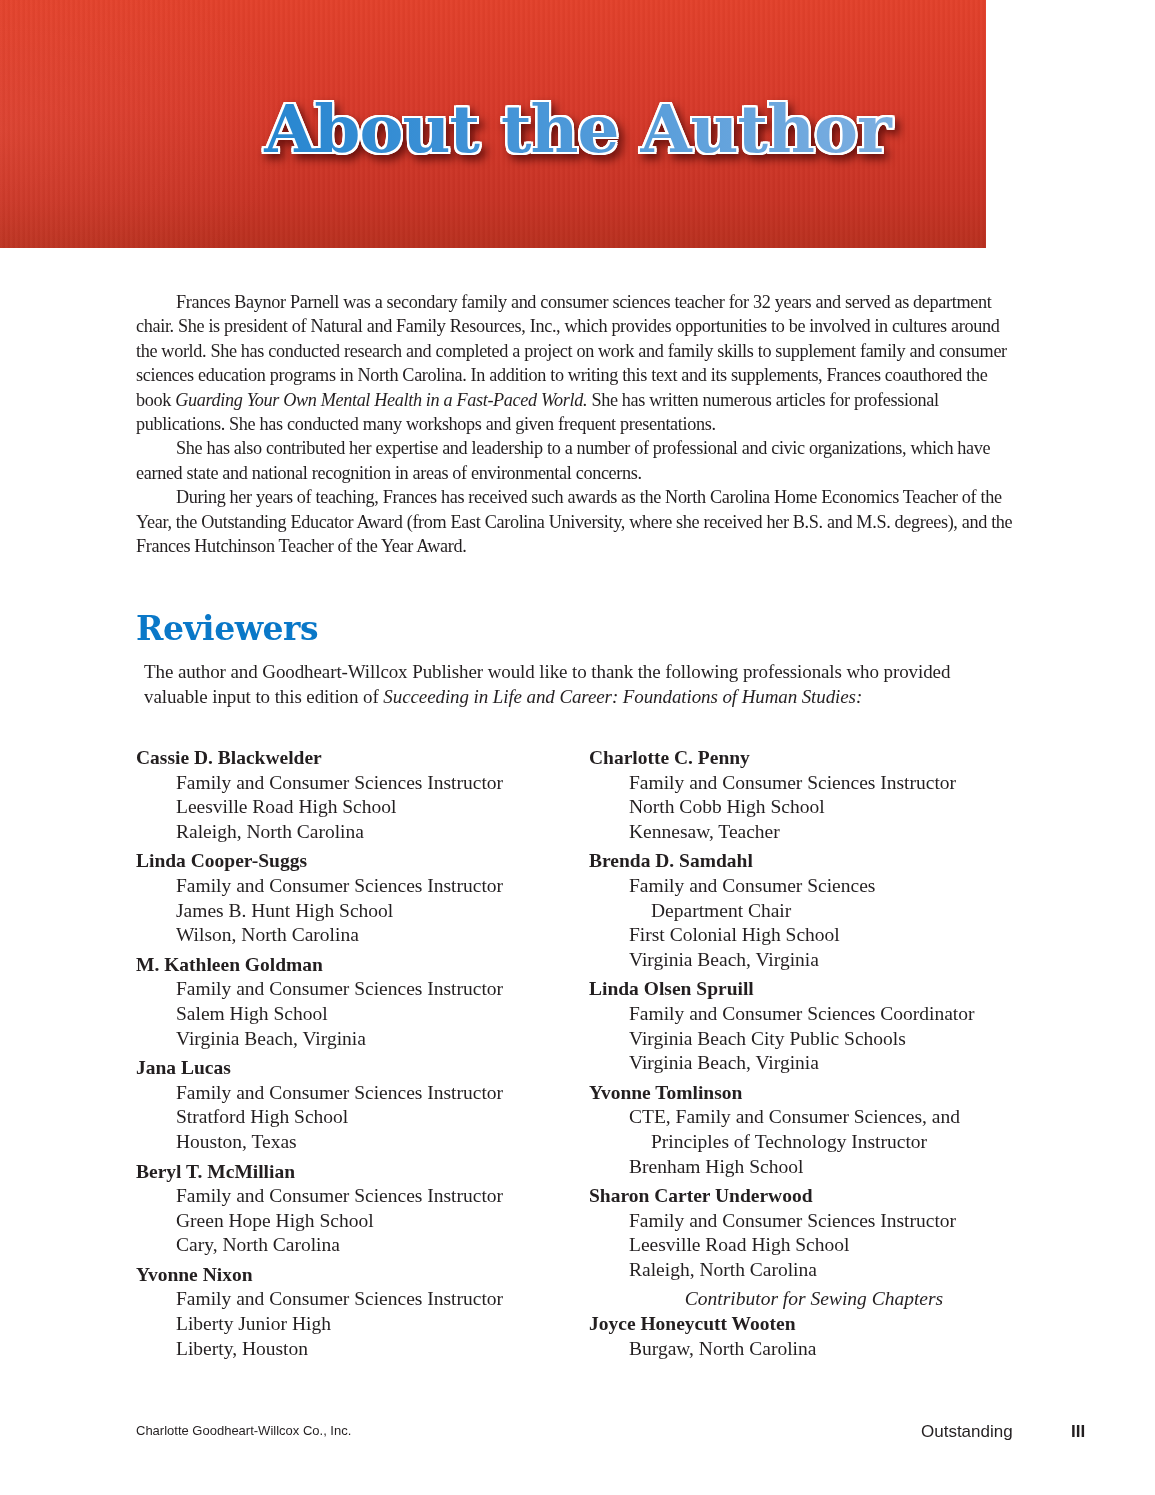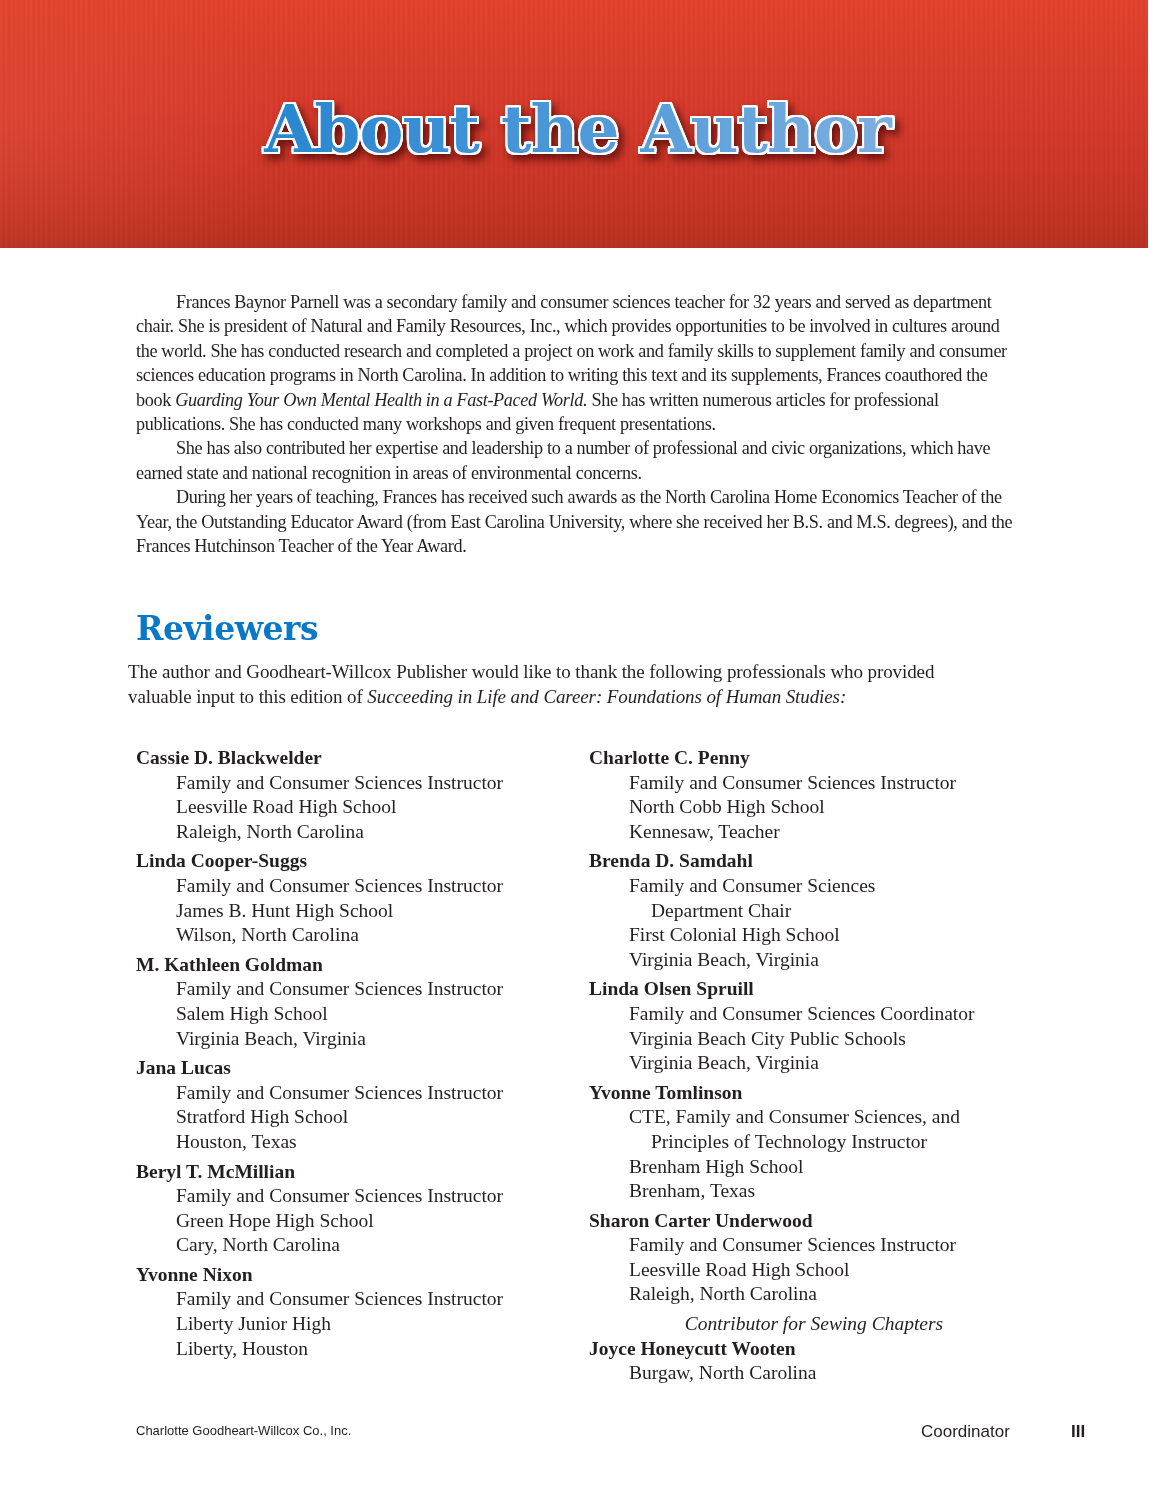--- a/index.html
+++ b/index.html
@@ -1,37 +1,37 @@
 <!DOCTYPE html>
 <html><head>
 <meta charset="utf-8">
 <style>
   html, body { margin:0; padding:0; }
   body { width:1155px; height:1495px; background:#ffffff; position:relative; overflow:hidden; font-family:"Liberation Serif", serif; color:#231f20; }
-  .banner { position:absolute; left:0; top:0; width:1148px; height:248px;
+  .banner { position:absolute; left:0; top:0; width:986px; height:248px;
     background:
       radial-gradient(ellipse 420px 260px at 0px 130px, rgba(255,120,90,0.18), rgba(0,0,0,0) 70%),
       linear-gradient(180deg, #e2412b 0%, #d6392a 45%, #c73325 80%, #b8301f 100%);
   }
   .banner::after { content:""; position:absolute; inset:0;
     background: repeating-linear-gradient(90deg, rgba(255,255,255,0.02) 0px, rgba(255,255,255,0.02) 2px, rgba(0,0,0,0.02) 3px, rgba(0,0,0,0.02) 5px);
   }
   .banner-title { position:absolute; left:0; width:1155px; top:96px; text-align:center;
     font-family:"DejaVu Serif", serif; font-weight:bold; font-size:66px; letter-spacing:-1px; line-height:1;
     background: linear-gradient(90deg, #0a78c8 0%, #3d91d6 40%, #79ade0 75%, #9bc0e6 100%);
     -webkit-background-clip:text; background-clip:text; color:transparent;
     -webkit-text-stroke: 0px;
     filter: drop-shadow(0 0 0 #fff) drop-shadow(2px 0 0 #fff) drop-shadow(-2px 0 0 #fff) drop-shadow(0 2px 0 #fff) drop-shadow(0 -2px 0 #fff) drop-shadow(4px 5px 4px rgba(60,0,0,0.7));
     z-index:2;
   }
   .author-text { position:absolute; left:136px; top:290px; width:882px; font-family:"Liberation Serif", serif; font-size:18.2px; line-height:24.4px; letter-spacing:-0.35px; }
   .author-text p { margin:0; text-indent:40px; }
   .author-text em { font-style:italic; }
   .reviewers-heading { position:absolute; left:136px; top:612px; font-family:"DejaVu Serif", serif; font-weight:bold; font-size:33px; color:#0a78c8; letter-spacing:-0.5px; line-height:1; }
-  .intro-text { position:absolute; left:128px; top:660px; width:870px; font-size:19px; line-height:24.5px; letter-spacing:-0.1px; }
+  .intro-text { position:absolute; left:144px; top:660px; width:870px; font-size:19px; line-height:24.5px; letter-spacing:-0.1px; }
   .intro-text em { font-style:italic; }
   .col { position:absolute; top:746px; width:450px; font-size:19.5px; line-height:24.6px; }
   .col-left { left:136px; }
   .col-right { left:589px; }
   .reviewer { margin-bottom:5px; }
   .rname { font-weight:bold; }
   .rline { padding-left:40px; }
   .rline.cont { padding-left:62px; }
   .contrib-label { font-style:italic;text-align:center; }
   .footer-left { position:absolute; left:136px; top:1423px; font-family:"Liberation Sans", sans-serif; font-size:13px; color:#231f20; }
@@ -112,30 +112,29 @@
     <div class="rname">Linda Olsen Spruill</div>
     <div class="rline">Family and Consumer Sciences Coordinator</div>
     <div class="rline">Virginia Beach City Public Schools</div>
     <div class="rline">Virginia Beach, Virginia</div>
   </div>
   <div class="reviewer">
     <div class="rname">Yvonne Tomlinson</div>
     <div class="rline">CTE, Family and Consumer Sciences, and</div>
     <div class="rline cont">Principles of Technology Instructor</div>
     <div class="rline">Brenham High School</div>
-    <div class="rline">Brenham, Texas</div>
   </div>
   <div class="reviewer">
     <div class="rname">Sharon Carter Underwood</div>
     <div class="rline">Family and Consumer Sciences Instructor</div>
     <div class="rline">Leesville Road High School</div>
     <div class="rline">Raleigh, North Carolina</div>
   </div>
   <div class="reviewer">
     <div class="contrib-label">Contributor for Sewing Chapters</div>
     <div class="rname">Joyce Honeycutt Wooten</div>
     <div class="rline">Burgaw, North Carolina</div>
   </div>
 </div>
 
 <div class="footer-left">Charlotte Goodheart-Willcox Co., Inc.</div>
-<div class="footer-section">Coordinator</div>
+<div class="footer-section">Outstanding</div>
 <div class="footer-page">III</div>
 
 </body></html>

